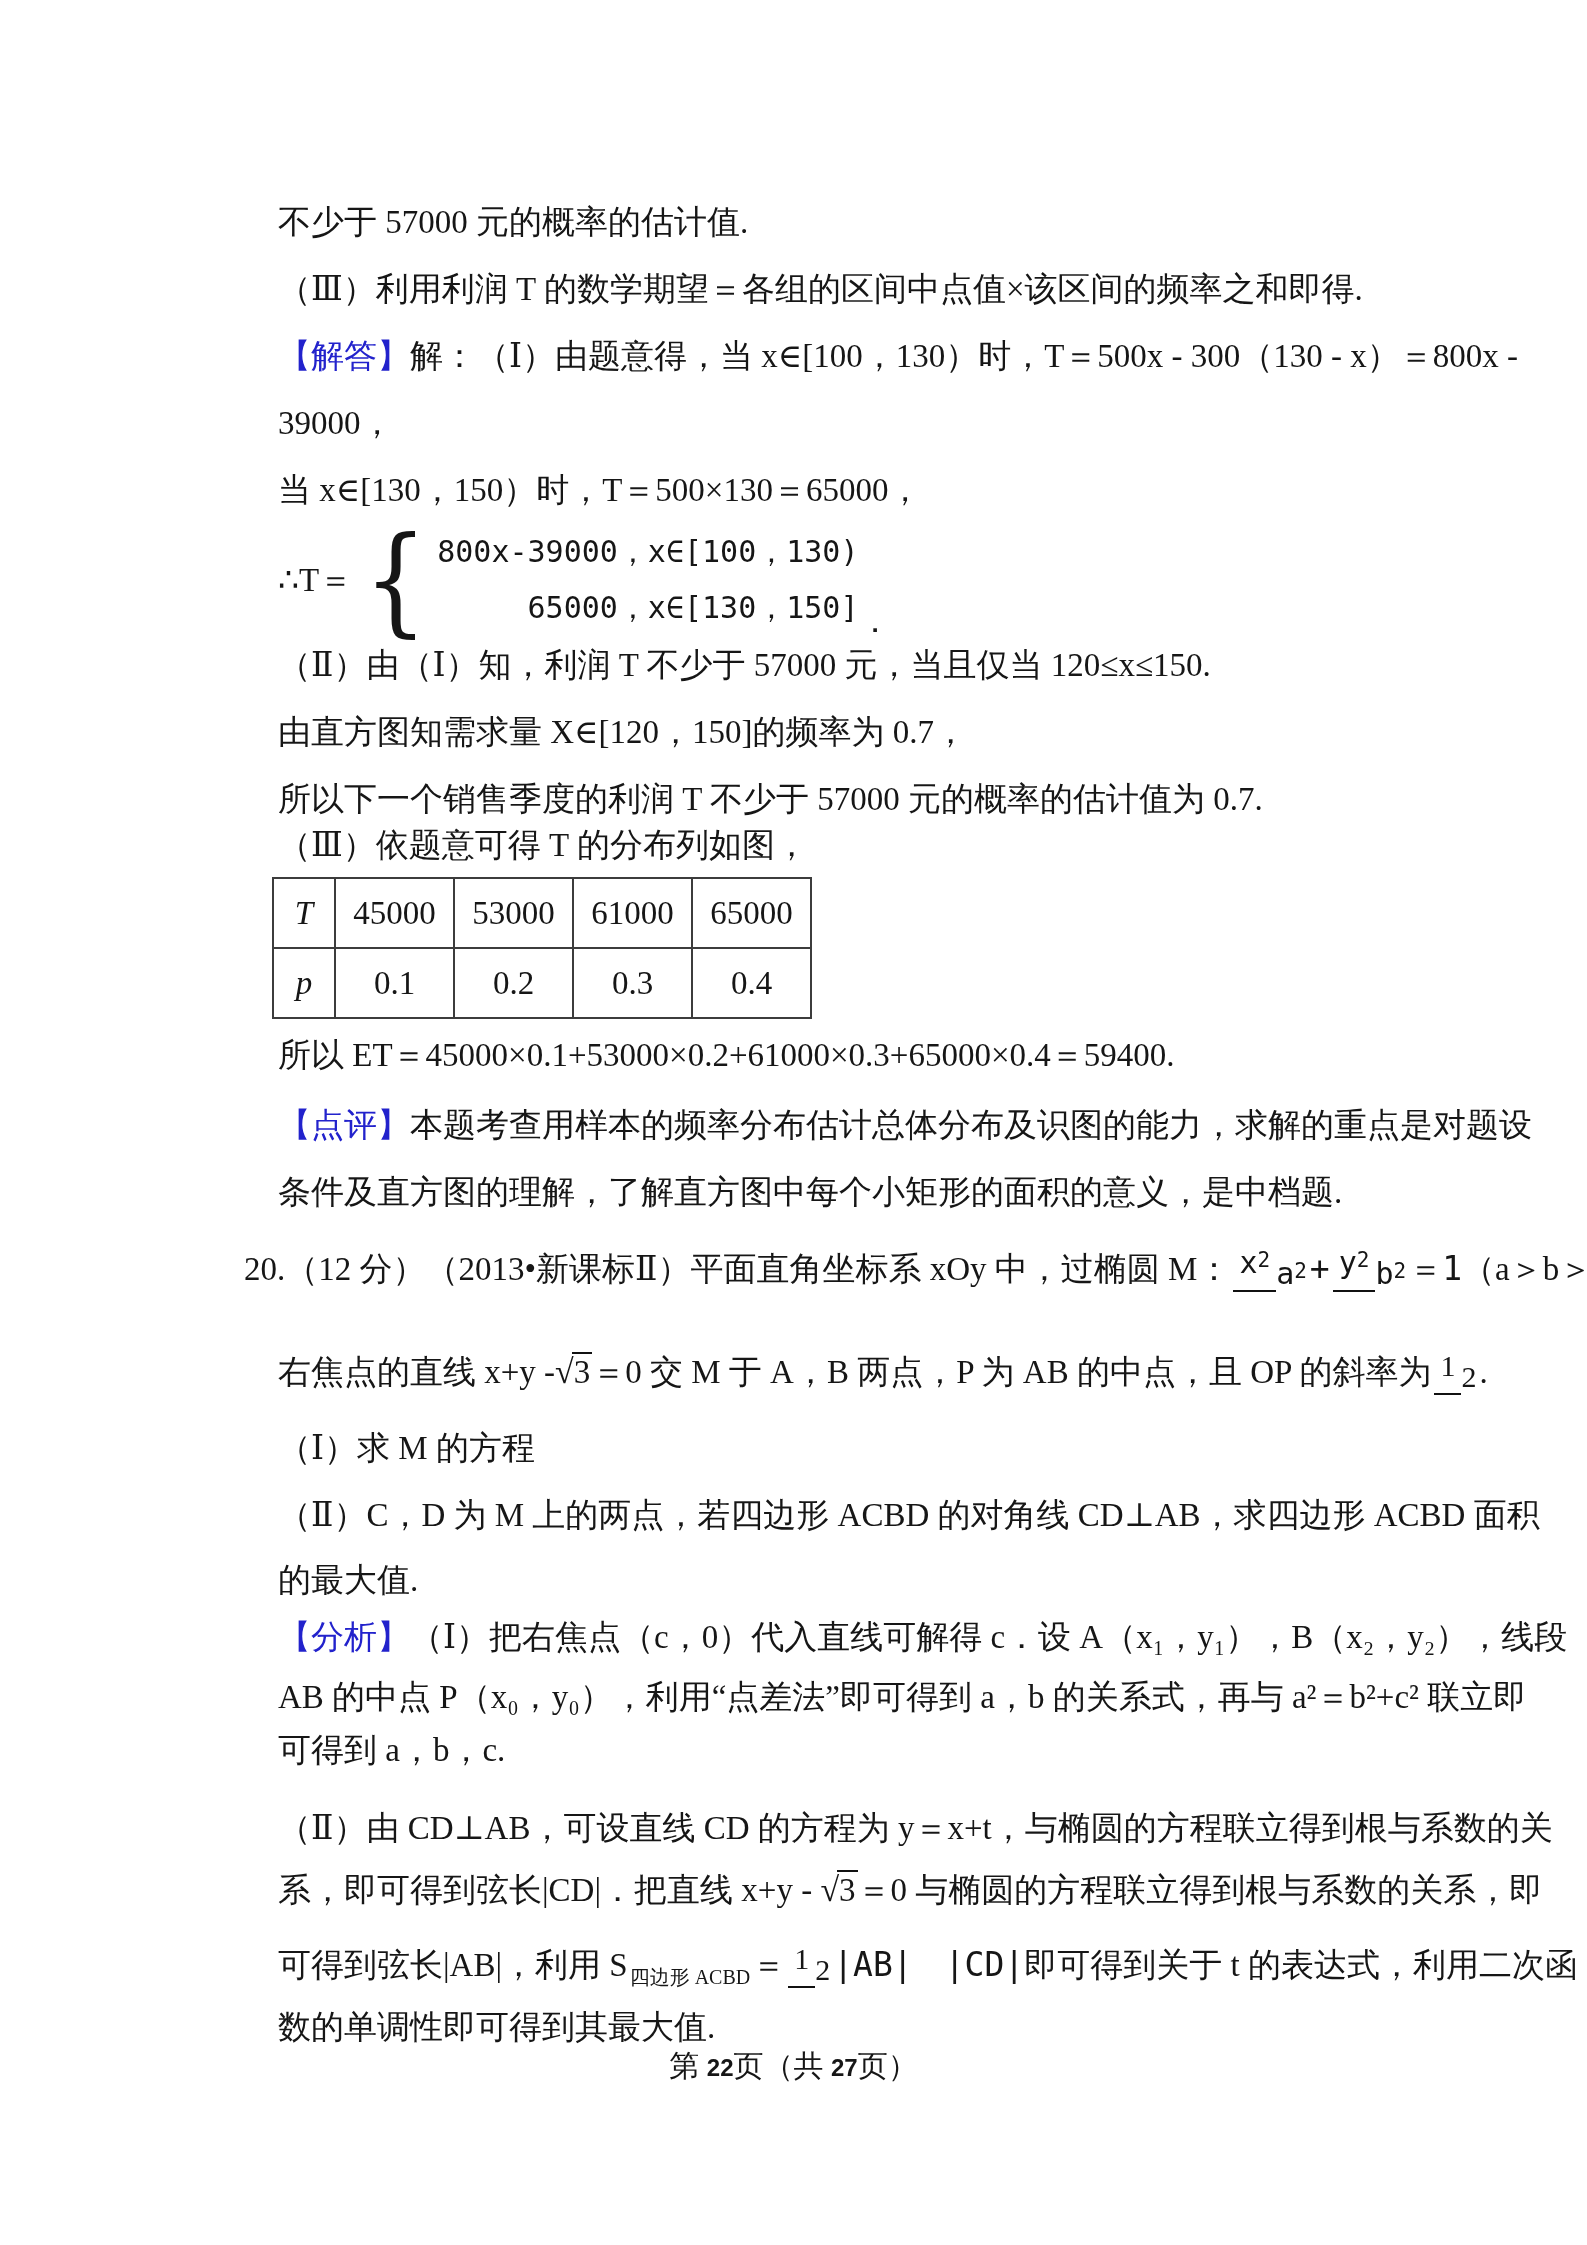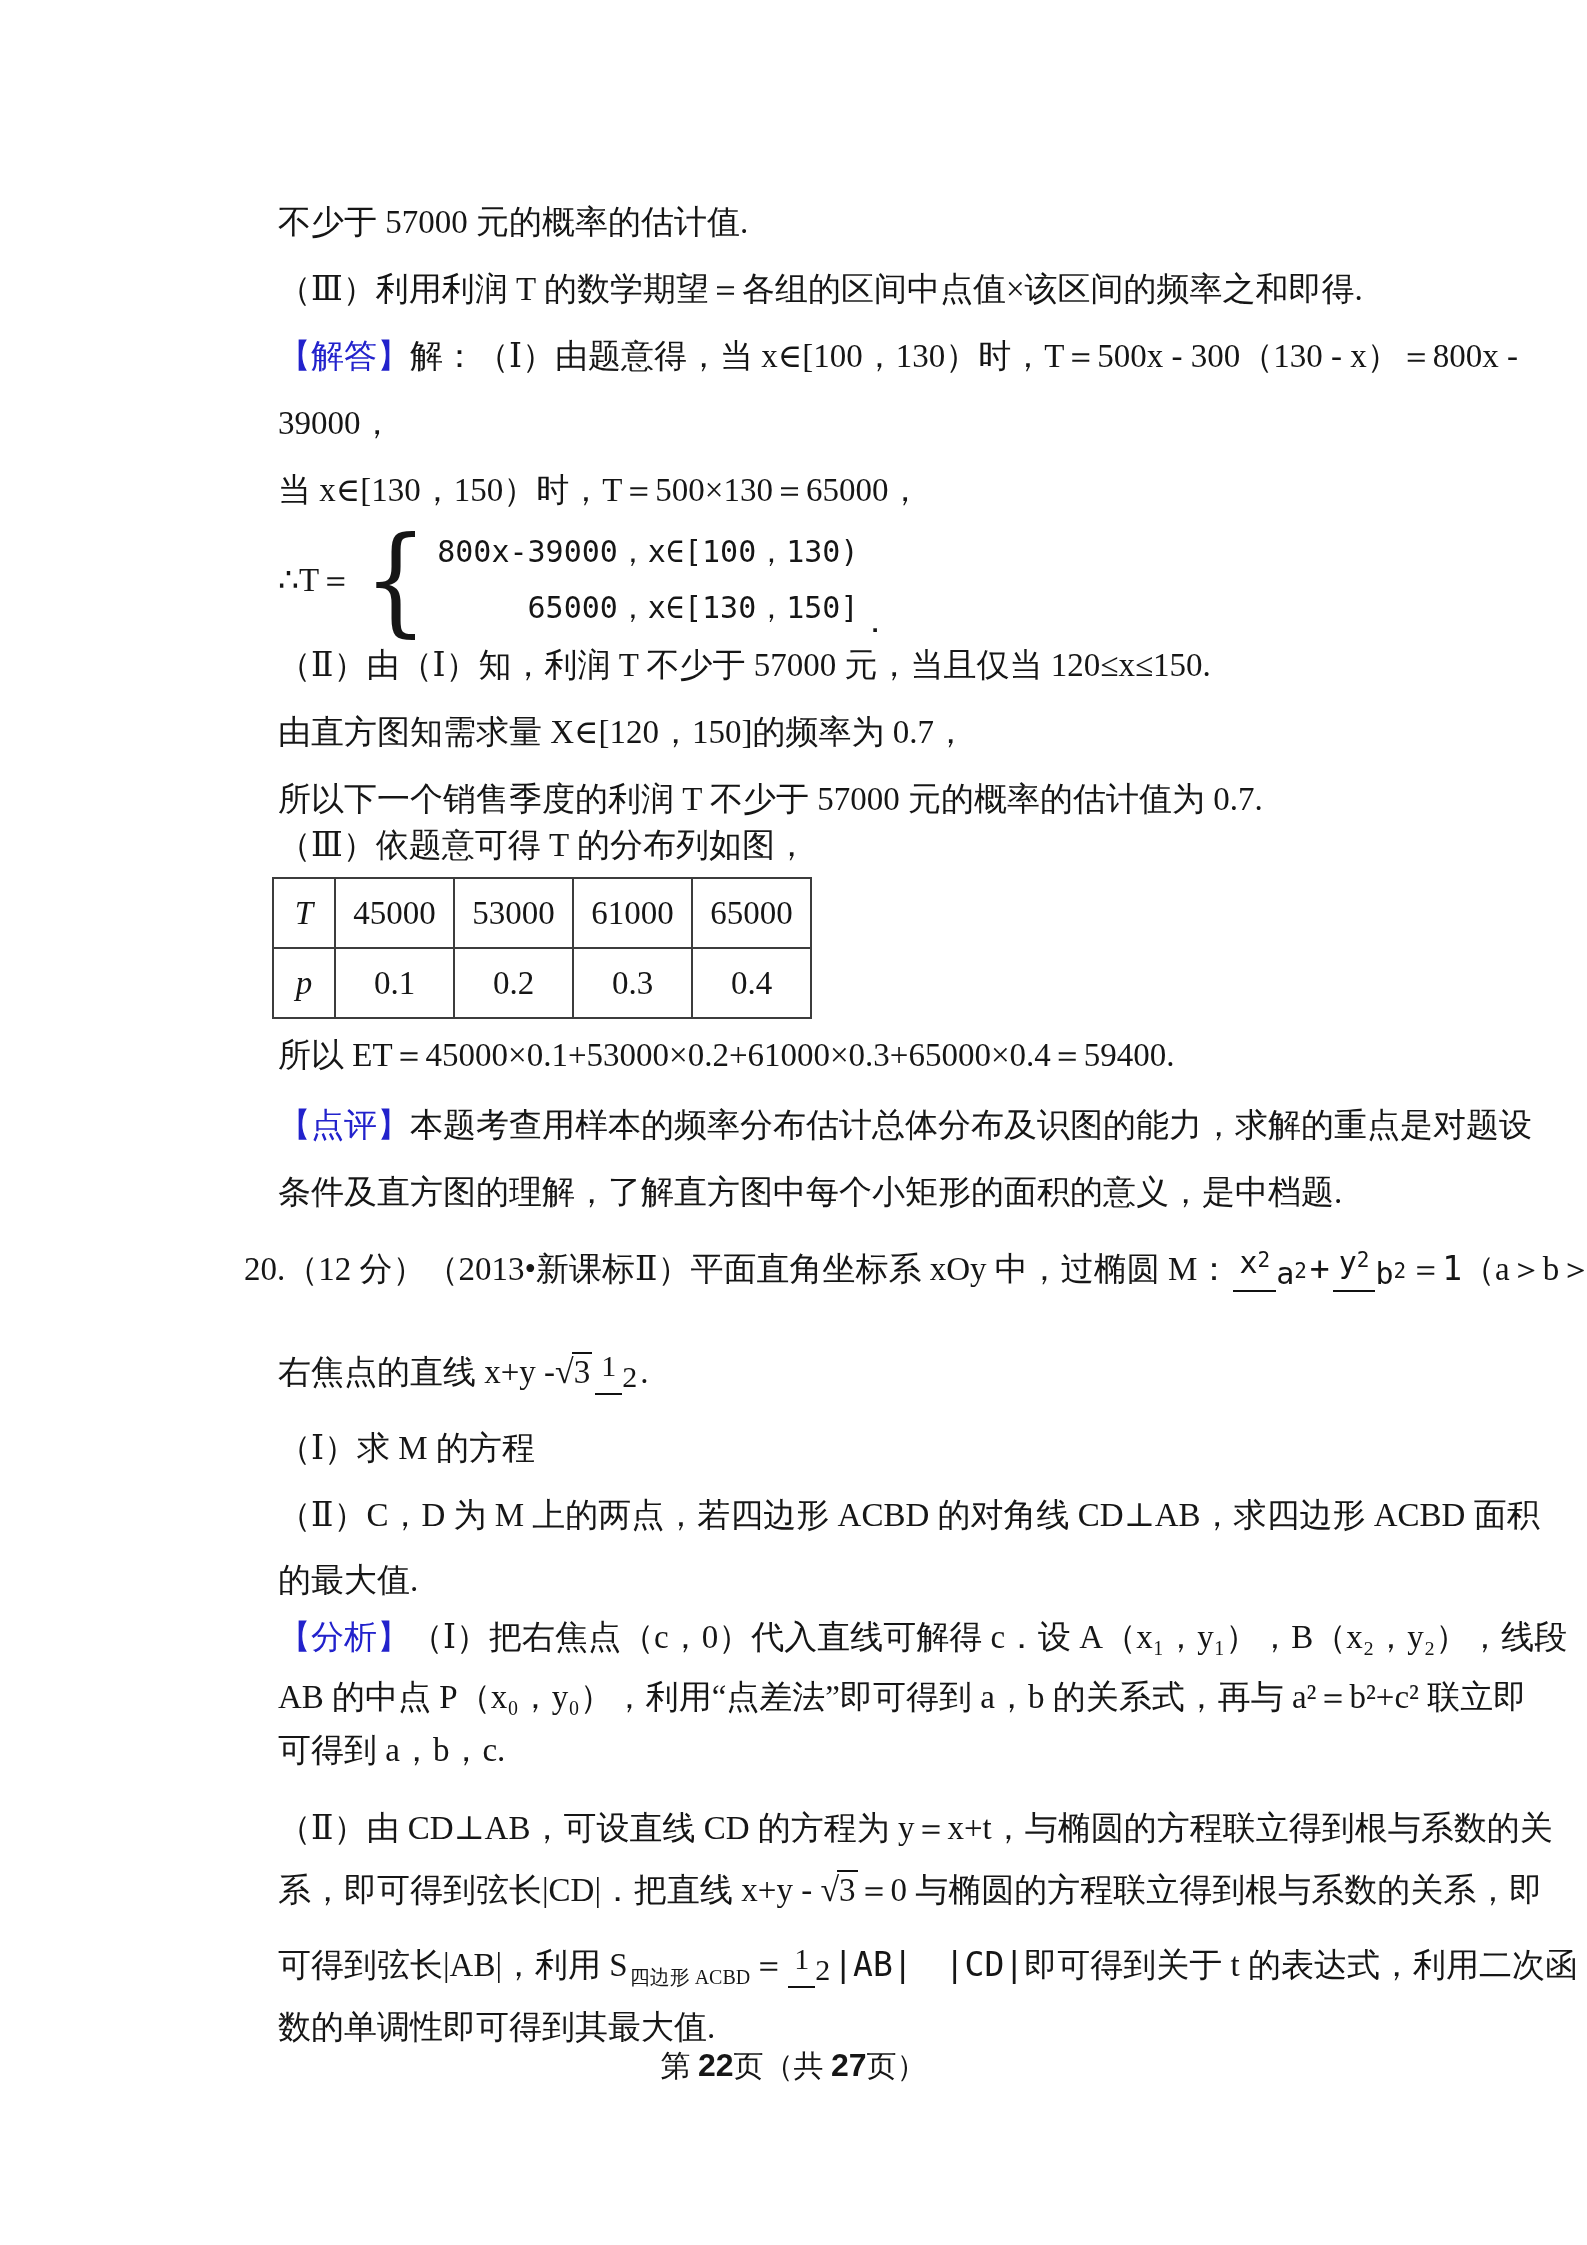--- a/index.html
+++ b/index.html
@@ -60,21 +60,21 @@
     border:2px solid #3c3c3c;
     text-align:center;vertical-align:middle;
     font-size:33px;height:66px;
   }
   .dist-table td.col-var{width:58px;font-style:italic;}
   .dist-table td.col-val{width:115px;}
   .footer{
     position:absolute;left:0;right:0;top:2046px;
     text-align:center;font-size:30px;white-space:nowrap;
   }
-  .footer b{font-family:"Liberation Sans","DejaVu Sans",sans-serif;font-size:32px;}
+  .footer b{font-family:"Liberation Sans","DejaVu Sans",sans-serif;font-size:24px;}
 </style>
 </head>
 <body>
 
 <div class="page">
 
   <div class="line" style="top:201px">不少于 57000 元的概率的估计值.</div>
 
   <div class="line" style="top:268px">（Ⅲ）利用利润 T 的数学期望＝各组的区间中点值×该区间的频率之和即得.</div>
 
@@ -138,20 +138,21 @@
         <span class="num"><span>y</span><sup>2</sup></span>
         <span class="den"><span>b</span><sup>2</sup></span>
       </span>
       <span class="mono">＝1</span>
       <span>（a＞b＞0）</span>
   </div>
 
   <div class="line flex-line" style="top:1340px;height:64px">
     <span>右焦点的直线 x+y - </span>
       <span class="sqrt"><span class="sqrt-sign">√</span><span class="sqrt-body">3</span></span>
+      <span>＝0 交 M 于 A，B 两点，P 为 AB 的中点，且 OP 的斜率为</span>
       <span class="frac">
         <span class="num">1</span>
         <span class="den">2</span>
       </span>
       <span>.</span>
   </div>
 
   <div class="line" style="top:1427px">（Ⅰ）求 M 的方程</div>
 
   <div class="line" style="top:1494px">（Ⅱ）C，D 为 M 上的两点，若四边形 ACBD 的对角线 CD⊥AB，求四边形 ACBD 面积</div>

